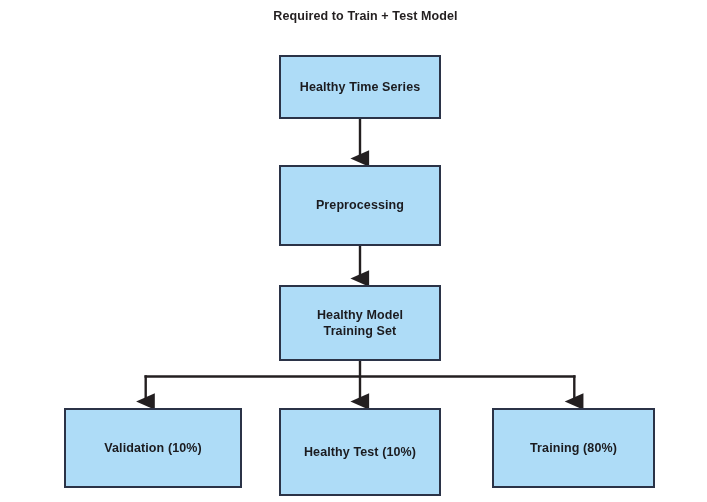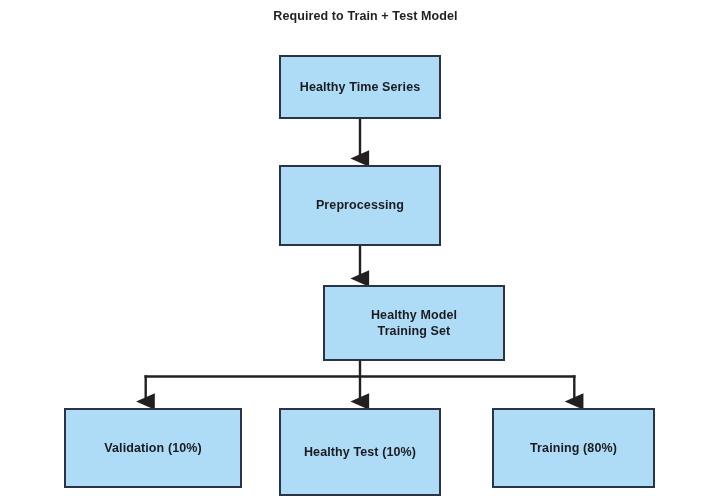--- a/index.html
+++ b/index.html
@@ -95,21 +95,21 @@
   </svg>
 
   <div class="node" style="left:279px; top:165px; width:162px; height:81px;">
     <span class="node-label">Preprocessing</span>
   </div>
 
   <div class="node" style="left:279px; top:55px; width:162px; height:64px;">
     <span class="node-label">Healthy Time Series</span>
   </div>
 
-  <div class="node" style="left:279px; top:285px; width:182px; height:76px;margin-left:44px;">
+  <div class="node" style="left:279px; top:285px; width:162px; height:76px;">
     <span class="node-label">Healthy Model
 Training Set</span>
   </div>
 
   <div class="node" style="left:64px; top:408px; width:178px; height:80px;">
     <span class="node-label">Validation (10%)</span>
   </div>
 
   <div class="node" style="left:279px; top:408px; width:162px; height:88px;">
     <span class="node-label">Healthy Test (10%)</span>

